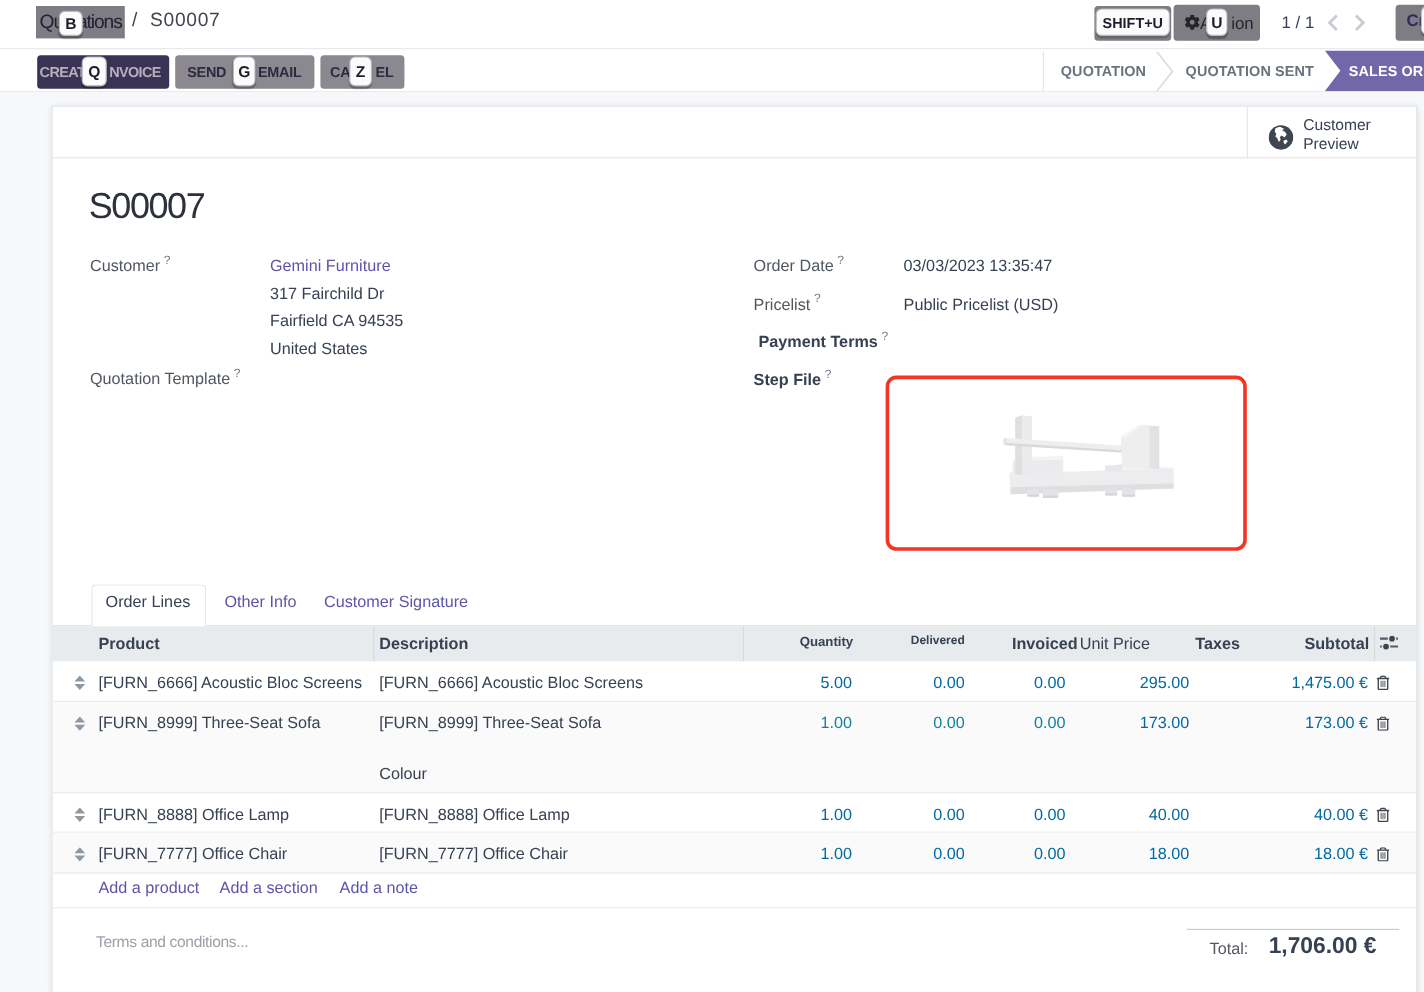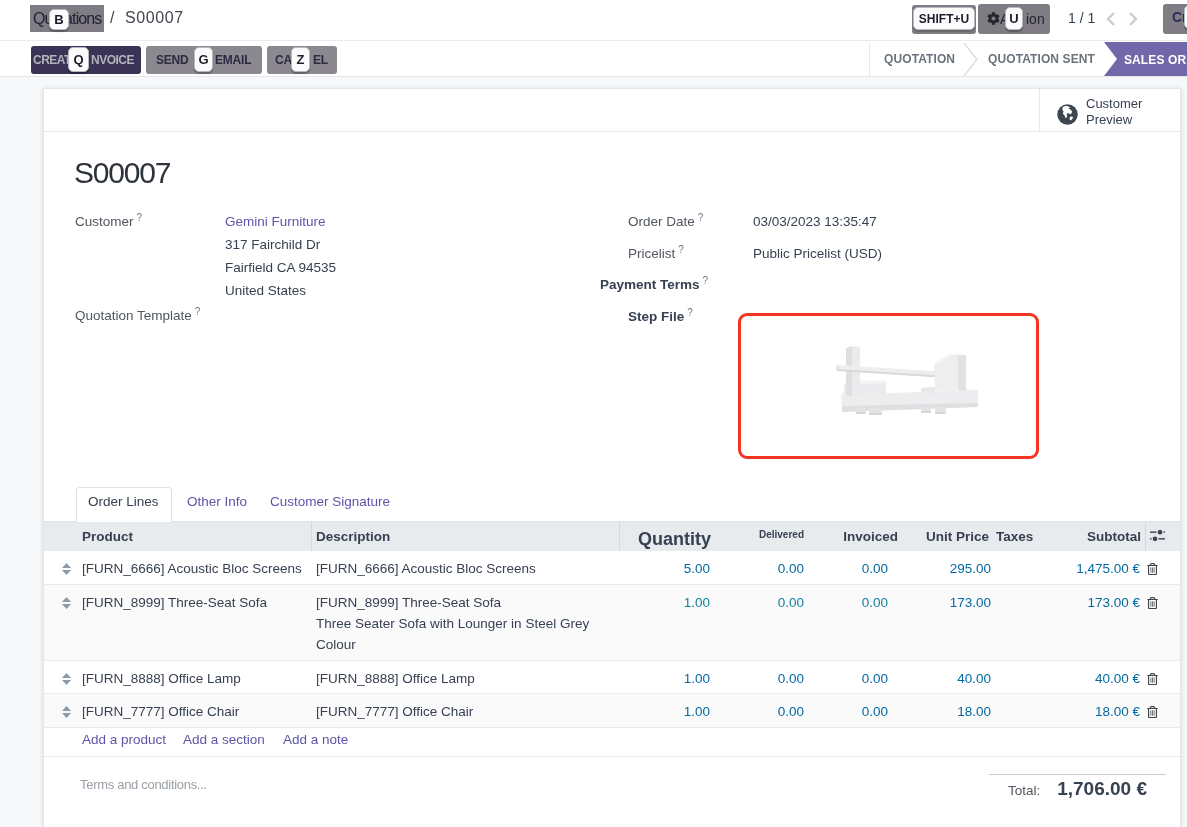--- a/index.html
+++ b/index.html
@@ -99,21 +99,21 @@
   <div class="val" style="left:225px;top:214px;color:#5d55a7;">Gemini Furniture</div>
   <div class="val" style="left:225px;top:237px;">317 Fairchild Dr</div>
   <div class="val" style="left:225px;top:260px;">Fairfield CA 94535</div>
   <div class="val" style="left:225px;top:283px;">United States</div>
   <div class="lbl" style="left:75px;top:308px;">Quotation Template<span class="sup">?</span></div>
 
   <div class="lbl" style="left:628px;top:214px;">Order Date<span class="sup">?</span></div>
   <div class="val" style="left:753px;top:214px;">03/03/2023 13:35:47</div>
   <div class="lbl" style="left:628px;top:246px;">Pricelist<span class="sup">?</span></div>
   <div class="val" style="left:753px;top:246px;">Public Pricelist (USD)</div>
-  <div class="lbl" style="left:600px;top:277px;font-weight:bold;color:#374151;">Payment Terms<span class="sup">?</span></div>
+  <div class="lbl" style="left:632px;top:277px;font-weight:bold;color:#374151;">Payment Terms<span class="sup">?</span></div>
   <div class="lbl" style="left:628px;top:309px;font-weight:bold;color:#374151;">Step File<span class="sup">?</span></div>
 
   <div class="abs" style="left:738px;top:313px;width:301px;height:146px;border:3px solid #f53424;border-radius:9px;background:#fff;"></div>
   <svg class="abs" style="left:738px;top:313px;" width="301" height="146" viewBox="0 0 301 146">
 
     <polygon points="103,82 240,77 240,94 104,96" fill="#ededef"></polygon>
     <polygon points="104,93 240,90 240,94 104,99" fill="#dfdfe1"></polygon>
     <polygon points="103,82 110,75 146,73 146,80 183,80 183,75 197,74 240,77 104,82" fill="#f1f1f3"></polygon>
 
     <polygon points="106,71 148,70 148,81 106,82" fill="#ebebed"></polygon>
@@ -145,24 +145,24 @@
 
   <div class="abs" style="left:44px;top:521px;width:1136px;height:1px;background:#dee2e6;"></div>
   <div class="abs" style="left:76px;top:487px;width:96px;height:35px;background:#fff;border:1px solid #dee2e6;border-bottom:none;border-radius:4px 4px 0 0;"></div>
   <div class="abs" style="left:88px;top:494px;font-size:13.5px;color:#374151;">Order Lines</div>
   <div class="abs" style="left:187px;top:494px;font-size:13.5px;color:#5d55a7;">Other Info</div>
   <div class="abs" style="left:270px;top:494px;font-size:13.5px;color:#5d55a7;">Customer Signature</div>
 
   <div class="abs" style="left:44px;top:522px;width:1136px;height:29px;background:#e7ebee;"></div>
   <div class="abs" style="left:82px;top:529px;font-size:13.5px;font-weight:bold;color:#374151;">Product</div>
   <div class="abs" style="left:316px;top:529px;font-size:13.5px;font-weight:bold;color:#374151;">Description</div>
-  <div class="abs" style="left:591px;top:529px;width:120px;text-align:right;font-size:18px;font-weight:bold;color:#374151;">Quantity</div>
+  <div class="abs" style="left:591px;top:529px;width:120px;text-align:right;font-size:11px;font-weight:bold;color:#374151;">Quantity</div>
   <div class="abs" style="left:684px;top:529px;width:120px;text-align:right;font-size:10px;font-weight:bold;color:#374151;">Delivered</div>
   <div class="abs" style="left:778px;top:529px;width:120px;text-align:right;font-size:13.5px;font-weight:bold;color:#374151;">Invoiced</div>
-  <div class="abs" style="left:869px;top:529px;width:120px;text-align:right;font-size:13.5px;font-weight:bold;color:#374151;">Unit Price</div>
+  <div class="abs" style="left:869px;top:529px;width:120px;text-align:center;font-size:13.5px;font-weight:normal;color:#374151;">Unit Price</div>
   <div class="abs" style="left:996px;top:529px;font-size:13.5px;font-weight:bold;color:#374151;">Taxes</div>
   <div class="abs" style="left:1021px;top:529px;width:120px;text-align:right;font-size:13.5px;font-weight:bold;color:#374151;">Subtotal</div>
   <div class="hsep" style="left:311px;top:522px;height:29px;"></div>
   <div class="hsep" style="left:619px;top:522px;height:29px;"></div>
   <div class="hsep" style="left:1145px;top:522px;height:29px;"></div>
   <svg class="abs" style="left:1150px;top:529px;" width="15" height="13" viewBox="0 0 15 13">
 <line x1="0" y1="3.2" x2="15" y2="3.2" stroke="#525a63" stroke-width="1.7"></line>
 <line x1="0" y1="9.8" x2="15" y2="9.8" stroke="#525a63" stroke-width="1.7"></line>
 <circle cx="10" cy="3.2" r="3" fill="#3d454e" stroke="#e7ebee" stroke-width="1.2"></circle>
 <circle cx="5" cy="9.8" r="3" fill="#3d454e" stroke="#e7ebee" stroke-width="1.2"></circle>
@@ -183,21 +183,20 @@
       <path fill="#3f434a" d="M432 80h-82.4l-34-56.7A48 48 0 0 0 274.4 0H173.6a48 48 0 0 0-41.2 23.3L98.4 80H16A16 16 0 0 0 0 96v16a16 16 0 0 0 16 16h16v336a48 48 0 0 0 48 48h288a48 48 0 0 0 48-48V128h16a16 16 0 0 0 16-16V96a16 16 0 0 0-16-16zM171.8 50.9A6 6 0 0 1 177 48h94a6 6 0 0 1 5.2 2.9L293.5 80h-139zM368 464H80V128h288zm-212-48a16 16 0 0 0 16-16V192a16 16 0 0 0-32 0v208a16 16 0 0 0 16 16zm68 0a16 16 0 0 0 16-16V192a16 16 0 0 0-32 0v208a16 16 0 0 0 16 16zm68 0a16 16 0 0 0 16-16V192a16 16 0 0 0-32 0v208a16 16 0 0 0 16 16z"></path>
     </svg>
   <div class="abs" style="left:44px;top:585px;width:1136px;height:76px;background:#fafafb;"></div>
   <div class="abs" style="left:44px;top:660px;width:1136px;height:1px;background:#e9ebee;"></div>
   <svg class="abs" style="left:62px;top:597px;" width="9" height="12" viewBox="0 0 9 12">
       <path d="M4.5 0 L9 5 L0 5 Z" fill="#8f99a3"></path>
       <path d="M4.5 12 L9 7 L0 7 Z" fill="#8f99a3"></path>
     </svg>
   <div class="val" style="left:82px;top:595px;">[FURN_8999] Three-Seat Sofa</div>
   <div class="val" style="left:316px;top:595px;">[FURN_8999] Three-Seat Sofa</div>
-  <div class="val" style="left:316px;top:616px;">Three Seater Sofa with Lounger in Steel Grey</div>
   <div class="val" style="left:316px;top:637px;">Colour</div>
   <div class="num tealn" style="left:600px;top:595px;width:110px;">1.00</div>
   <div class="num tealn" style="left:694px;top:595px;width:110px;">0.00</div>
   <div class="num tealn" style="left:778px;top:595px;width:110px;">0.00</div>
   <div class="num" style="left:881px;top:595px;width:110px;">173.00</div>
   <div class="num" style="left:1010px;top:595px;width:130px;">173.00&nbsp;€</div>
   <svg class="abs" style="left:1147px;top:597px;" width="11" height="12" viewBox="0 0 448 512">
       <path fill="#3f434a" d="M432 80h-82.4l-34-56.7A48 48 0 0 0 274.4 0H173.6a48 48 0 0 0-41.2 23.3L98.4 80H16A16 16 0 0 0 0 96v16a16 16 0 0 0 16 16h16v336a48 48 0 0 0 48 48h288a48 48 0 0 0 48-48V128h16a16 16 0 0 0 16-16V96a16 16 0 0 0-16-16zM171.8 50.9A6 6 0 0 1 177 48h94a6 6 0 0 1 5.2 2.9L293.5 80h-139zM368 464H80V128h288zm-212-48a16 16 0 0 0 16-16V192a16 16 0 0 0-32 0v208a16 16 0 0 0 16 16zm68 0a16 16 0 0 0 16-16V192a16 16 0 0 0-32 0v208a16 16 0 0 0 16 16zm68 0a16 16 0 0 0 16-16V192a16 16 0 0 0-32 0v208a16 16 0 0 0 16 16z"></path>
     </svg>
   <div class="abs" style="left:44px;top:693px;width:1136px;height:1px;background:#e9ebee;"></div>

